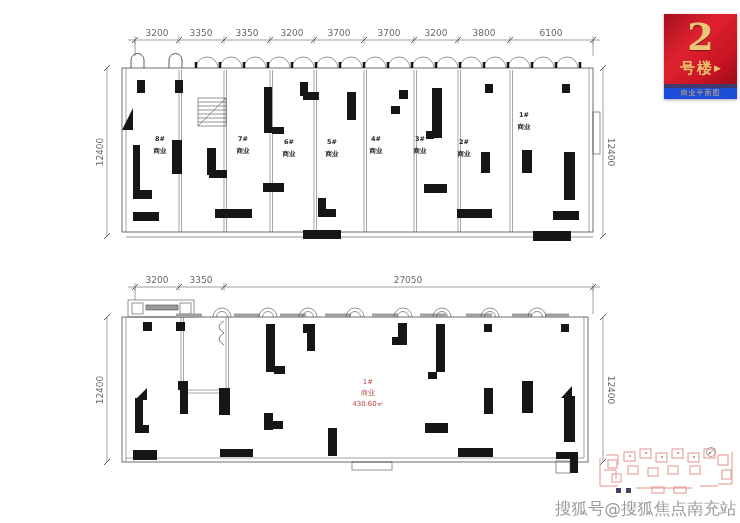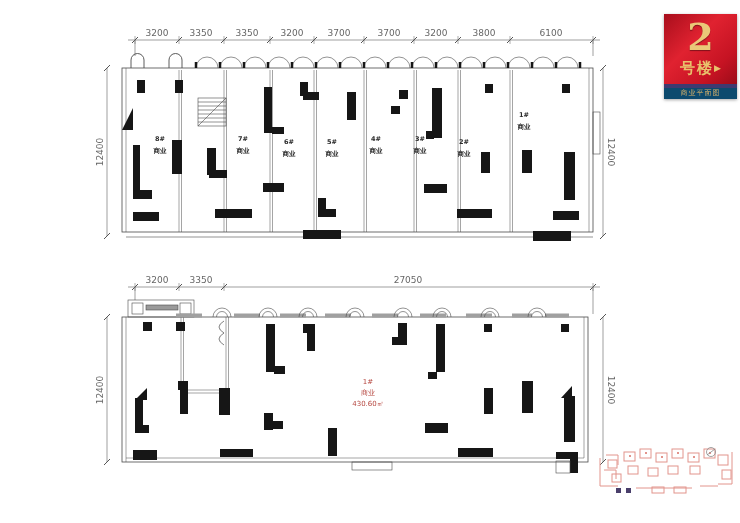--- a/index.html
+++ b/index.html
@@ -23,21 +23,21 @@
     font-family:"DejaVu Serif","Liberation Serif",serif;
     font-size:38px;line-height:40px;font-weight:bold;color:#eac878;
     text-shadow:0 1px 1px rgba(0,0,0,.4);
   }
   .badge-name{
     font-size:15px;line-height:22px;color:#e8c26c;letter-spacing:2px;font-weight:bold;
   }
   .badge-name .arrow{font-size:9px;letter-spacing:0;vertical-align:2px;}
   .badge-stripe{height:4px;background:#3f3a70;}
   .badge-ribbon{
-    background:#0c4a6e;color:#d9b36a;font-size:7px;line-height:11px;
+    background:#1d4ed8;color:#d9b36a;font-size:7px;line-height:11px;
     letter-spacing:1px;white-space:nowrap;overflow:hidden;
   }
 
   
   .plan-caption{
     position:absolute;left:138px;width:440px;text-align:center;
     font-size:9.5px;color:#c9b288;letter-spacing:1.5px;
   }
   .caption-first{top:250px;}
   .caption-second{top:488px;}
@@ -289,14 +289,15 @@
       <div class="badge-number">2</div>
       <div class="badge-name"><span>号楼</span><span class="arrow">▶</span></div>
     </div>
     <div class="badge-stripe"></div>
     <div class="badge-ribbon">商业平面图</div>
   </div>
 
   
 
   
+  <div class="watermark">搜狐号@搜狐焦点南充站</div>
 
 </div>
 
 </body></html>

